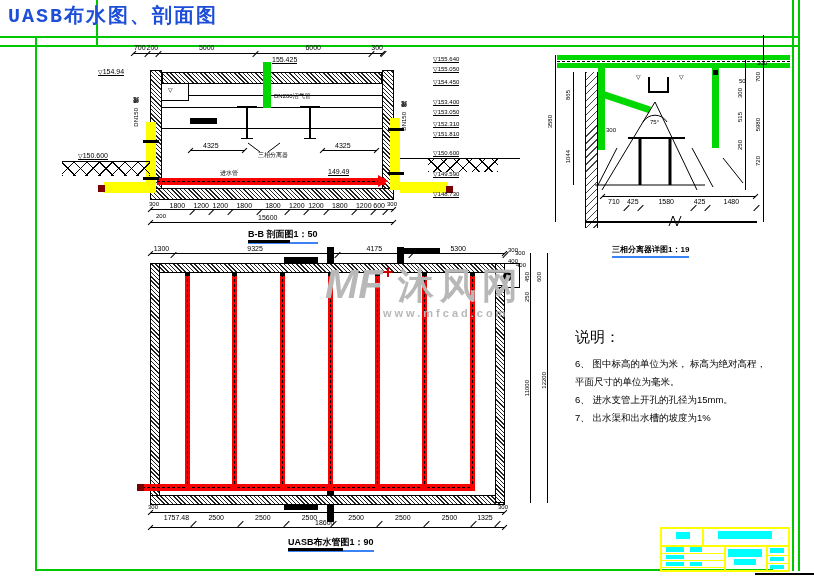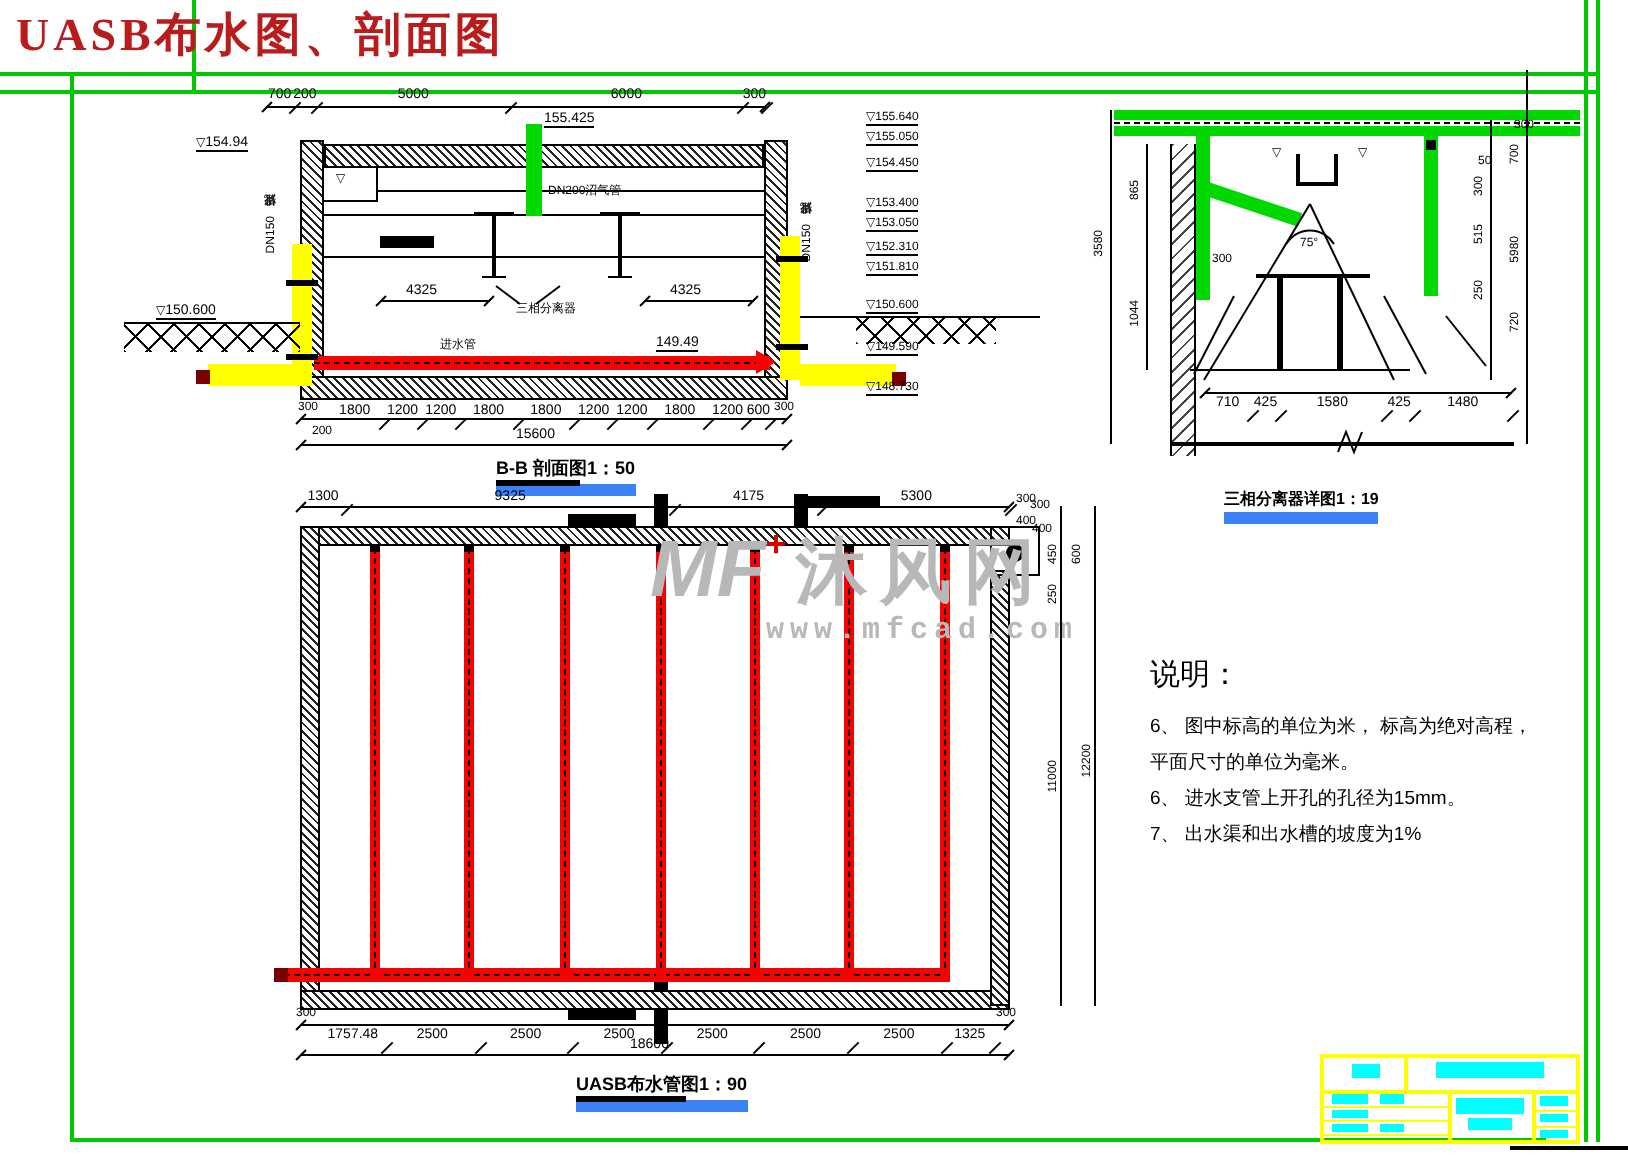--- a/index.html
+++ b/index.html
@@ -21,28 +21,28 @@
   .hatch{background:repeating-linear-gradient(45deg,#222 0 1px,#fff 1px 3px);border:1px solid #000;box-sizing:border-box;}
   .hatch2{background:repeating-linear-gradient(135deg,#444 0 1px,#fff 1px 5px);border-left:1px solid #000;border-right:1px solid #000;box-sizing:border-box;}
   .xhatch{background:
      repeating-linear-gradient(45deg,#000 0 1px,transparent 1px 9px),
      repeating-linear-gradient(-45deg,#000 0 1px,transparent 1px 9px);}
   .greenpipe{position:absolute;background:#00d800;}
   .redpipe{position:absolute;background:#fa0000;}
   .yellowpipe{position:absolute;background:#ffff00;}
   .cyan{position:absolute;background:#00ffff;}
   .yline{position:absolute;background:#ffff00;}
-  .cap{position:absolute;font-size:9px;font-weight:bold;border-bottom:6px solid #3b82f6;padding-bottom:1px;white-space:nowrap;}
+  .cap{position:absolute;font-size:9px;font-weight:bold;border-bottom:2px solid #3b82f6;padding-bottom:1px;white-space:nowrap;}
   .dash-h{position:absolute;height:0;border-top:1px dashed #000;}
   .dash-v{position:absolute;width:0;border-left:1px dashed #000;}
   .tri-red-r{position:absolute;width:0;height:0;border-top:6px solid transparent;border-bottom:6px solid transparent;border-left:10px solid #fa0000;}
   .arr-dr{position:absolute;width:7px;height:7px;background:#7a0000;}
   #wm{position:absolute;color:#b8b8b8;}
-  #title{position:absolute;left:8px;top:2px;font-size:23px;font-weight:bold;color:#b91c1c;
-         font-family:Liberation Serif, serif;letter-spacing:2px;}
+  #title{position:absolute;left:8px;top:2px;font-size:20px;font-weight:bold;color:#1d4ed8;
+         font-family:Liberation Mono, monospace;letter-spacing:2px;}
   .note-line{font-size:9.5px;line-height:1.9;}
 </style>
 </head>
 <body>
 
 <div id="sheet">
 
   <div class="gl" style="left:0;top:36px;width:800px;height:2px;"></div>
   <div class="gl" style="left:0;top:45px;width:800px;height:2px;"></div>
   <div class="gl" style="left:96px;top:0;width:2px;height:46px;"></div>
@@ -262,21 +262,21 @@
   <div class="dash-v" style="left:234px;top:274px;height:210px;"></div>
   <div class="dash-v" style="left:282px;top:274px;height:210px;"></div>
   <div class="dash-v" style="left:330px;top:274px;height:210px;"></div>
   <div class="dash-v" style="left:377px;top:274px;height:210px;"></div>
   <div class="dash-v" style="left:424px;top:274px;height:210px;"></div>
   <div class="dash-v" style="left:472px;top:274px;height:210px;"></div>
 
   <div id="wm" style="left:325px;top:262px;">
     <span style="font-size:40px;font-weight:bold;font-style:italic;">MF</span><span style="color:#d00000;font-size:18px;font-weight:bold;vertical-align:top;">+</span>
     <span style="font-size:36px;font-weight:bold;letter-spacing:6px;">沐风网</span>
-    <div style="font-size:15px;font-weight:bold;letter-spacing:3px;margin-left:58px;margin-top:-4px;font-family:Liberation Mono, monospace;">www.mfcad.com</div>
+    <div style="font-size:11px;font-weight:bold;letter-spacing:3px;margin-left:58px;margin-top:-4px;">www.mfcad.com</div>
   </div>
 
   <div class="l" style="left:530px;top:253px;width:1px;height:250px;"></div>
   <span class="t t6" style="left:515px;top:250px;">300</span>
   <span class="t t6" style="left:516px;top:262px;">400</span>
   <span class="t t6 v" style="left:524px;top:272px;">450</span>
   <span class="t t6 v" style="left:536px;top:272px;">600</span>
   <span class="t t6 v" style="left:524px;top:292px;">250</span>
   <span class="t t6 v" style="left:524px;top:380px;">11000</span>
   <div class="l" style="left:547px;top:253px;width:1px;height:250px;"></div>

